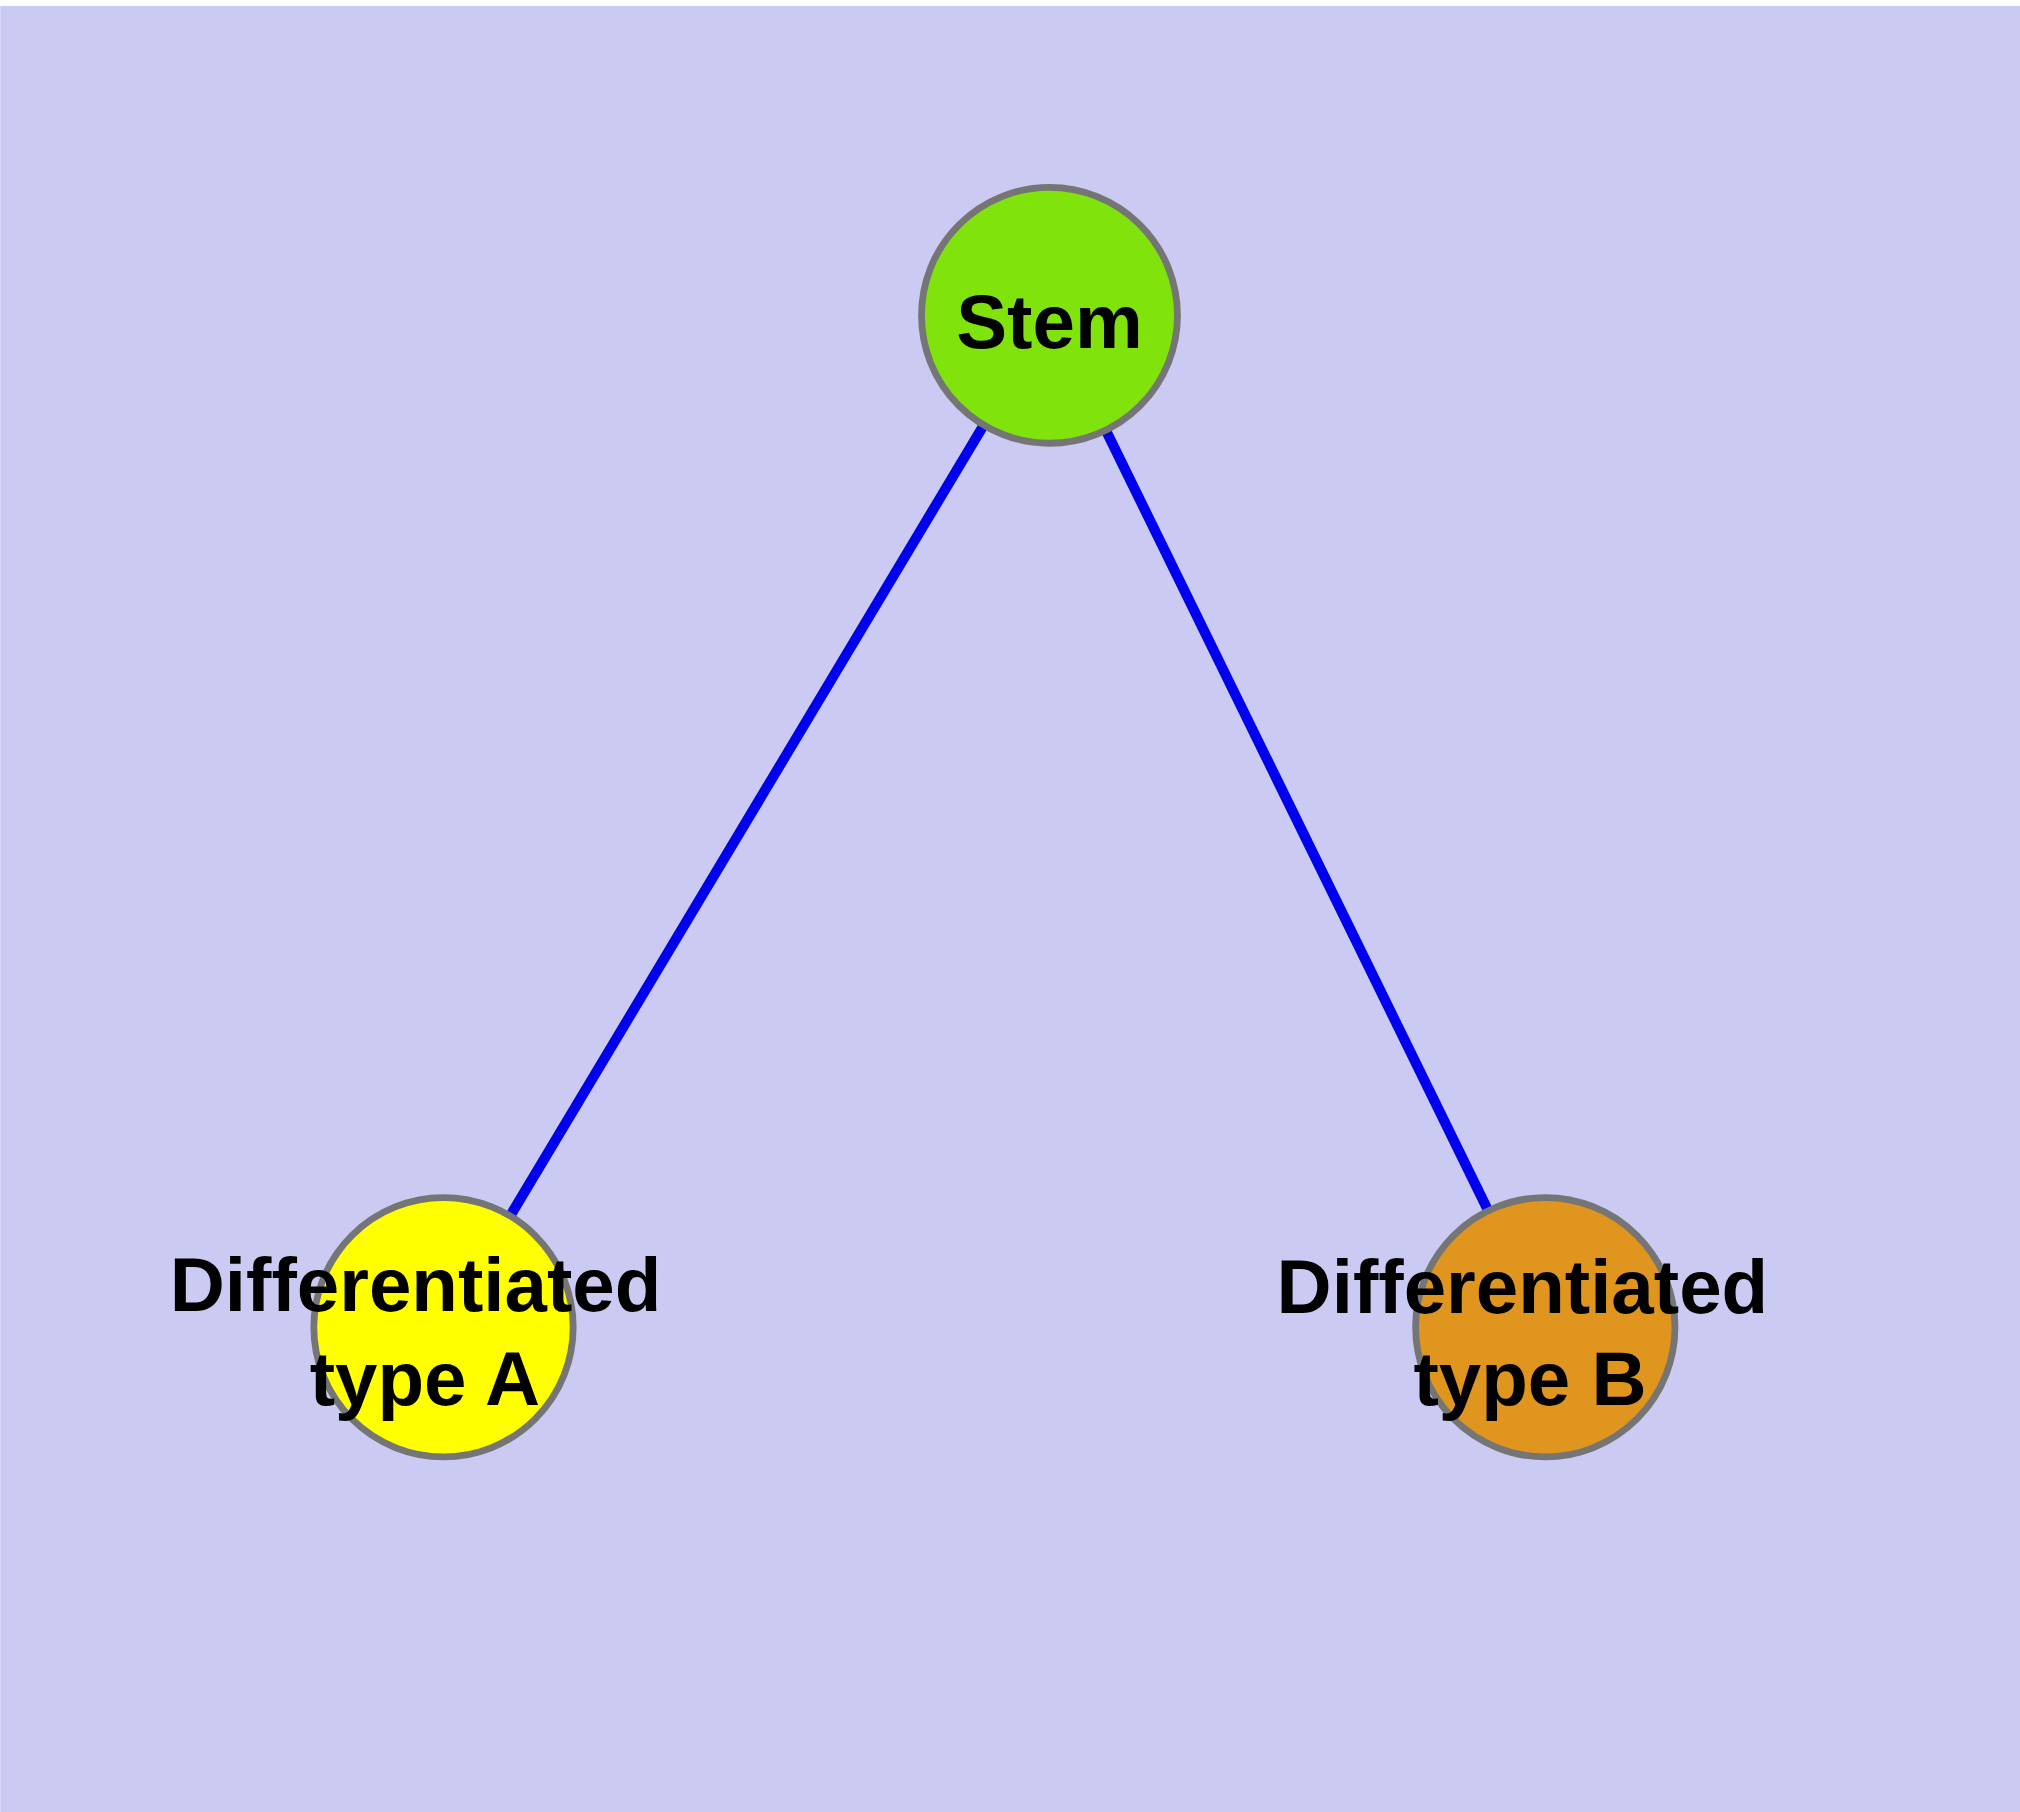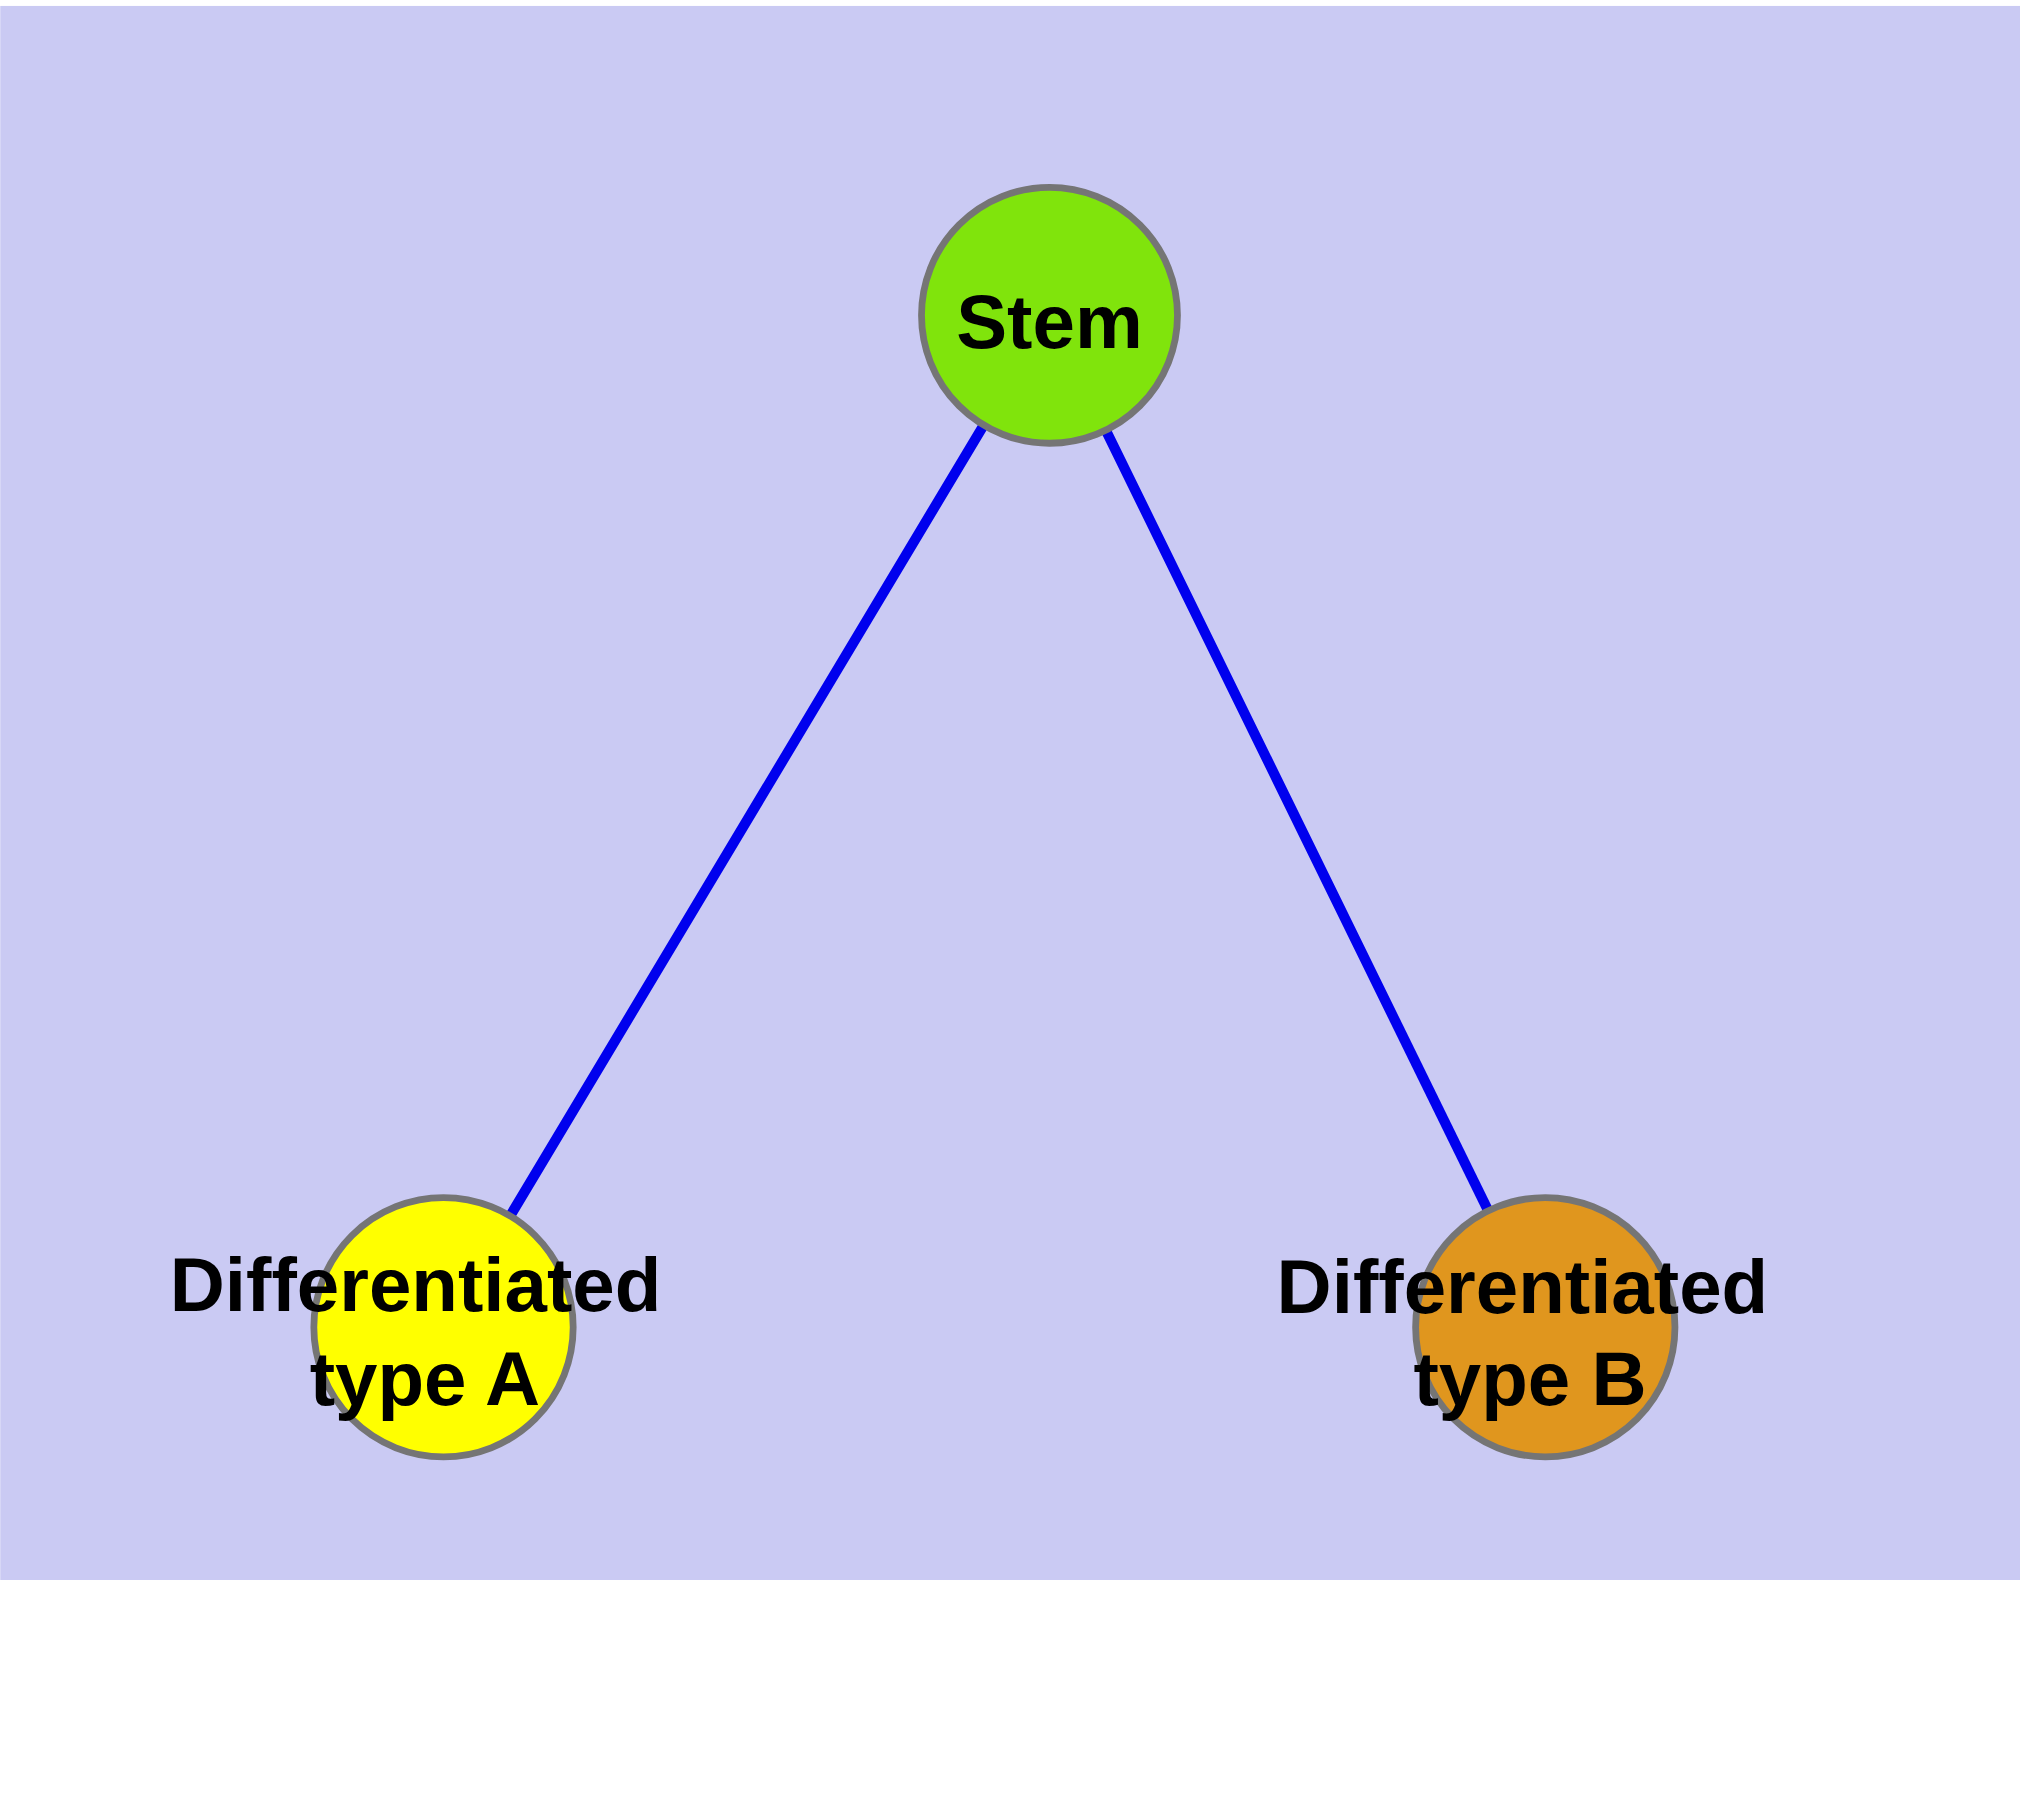--- a/index.html
+++ b/index.html
@@ -3,21 +3,21 @@
 <meta charset="utf-8">
 <style>
   html, body {
     margin: 0;
     padding: 0;
     background: #ffffff;
   }
   .stage {
     position: relative;
     width: 2021px;
-    height: 1580px;
+    height: 1812px;
   }
   svg.diagram {
     display: block;
     width: 2021px;
     height: 1812px;
   }
   svg.diagram text {
     font-family: "Liberation Sans", sans-serif;
     font-weight: bold;
     font-size: 90px;

